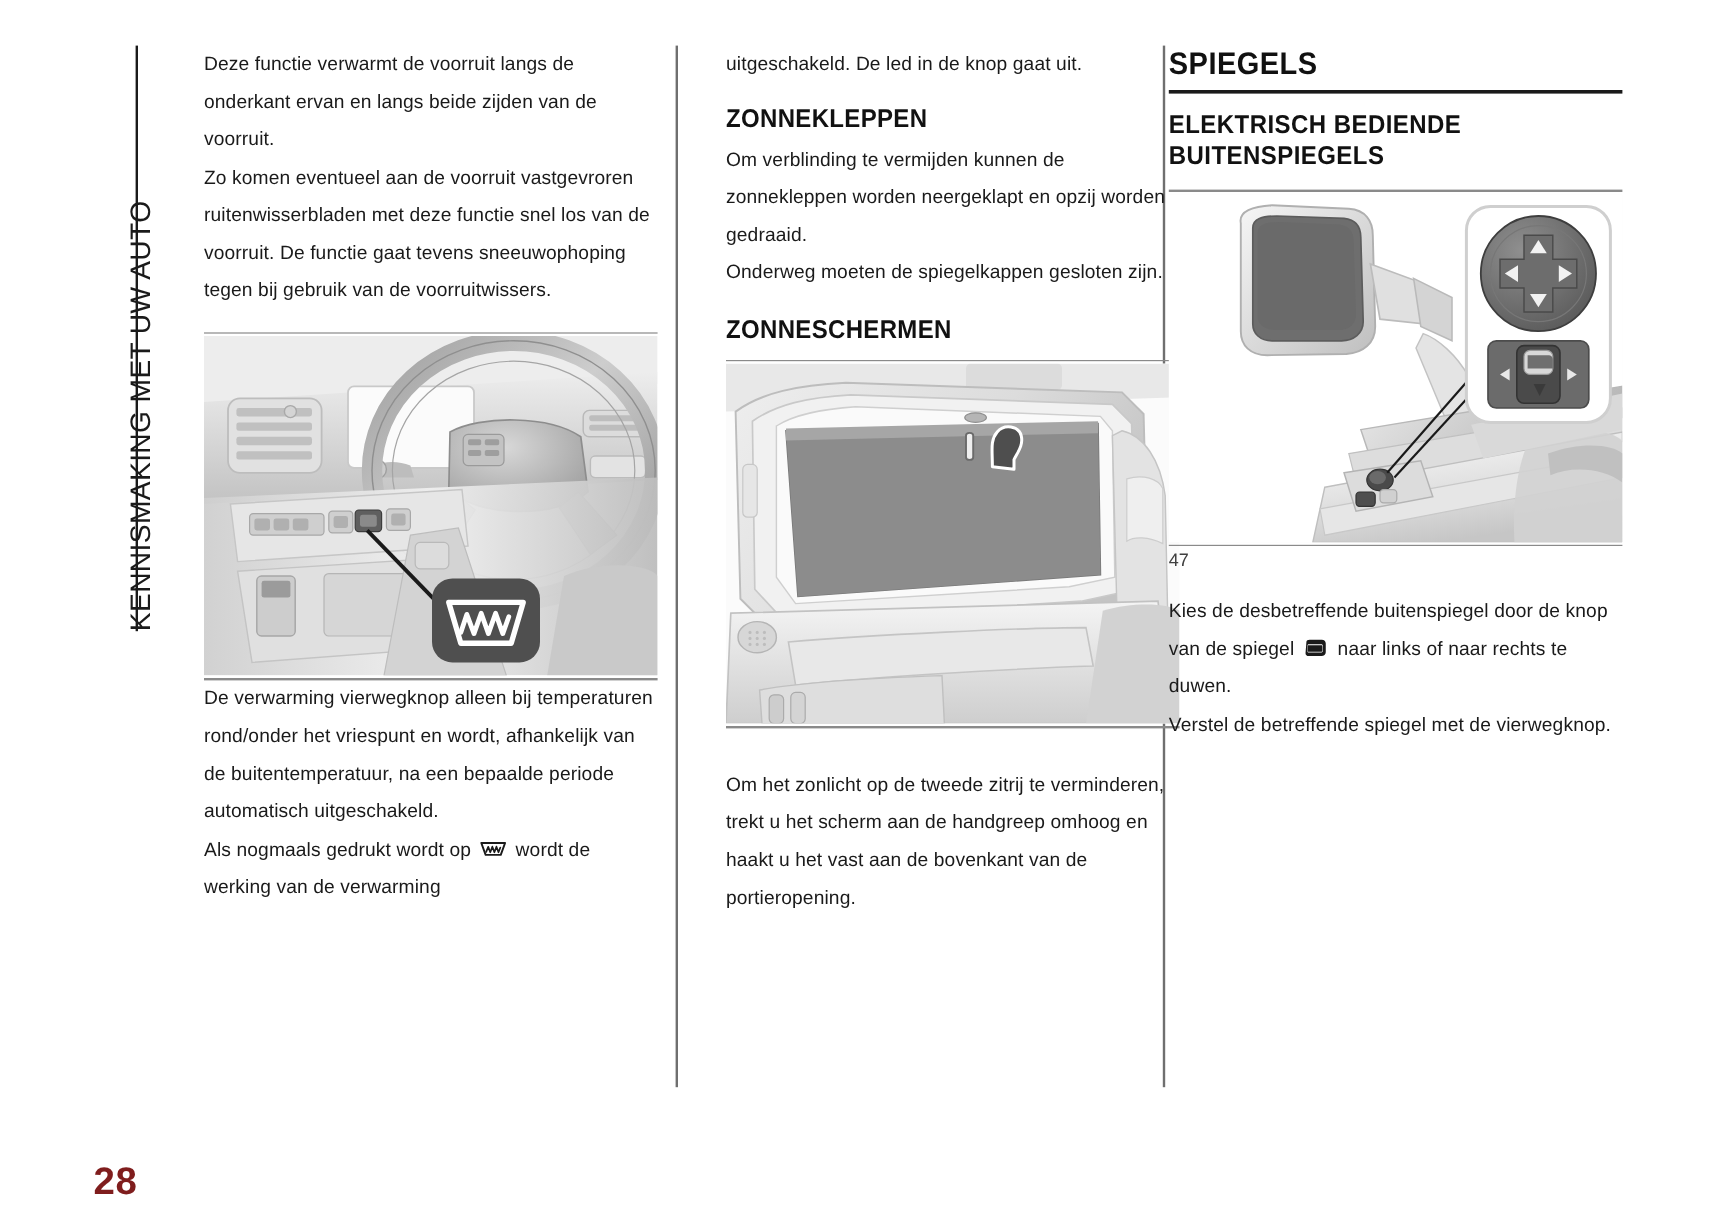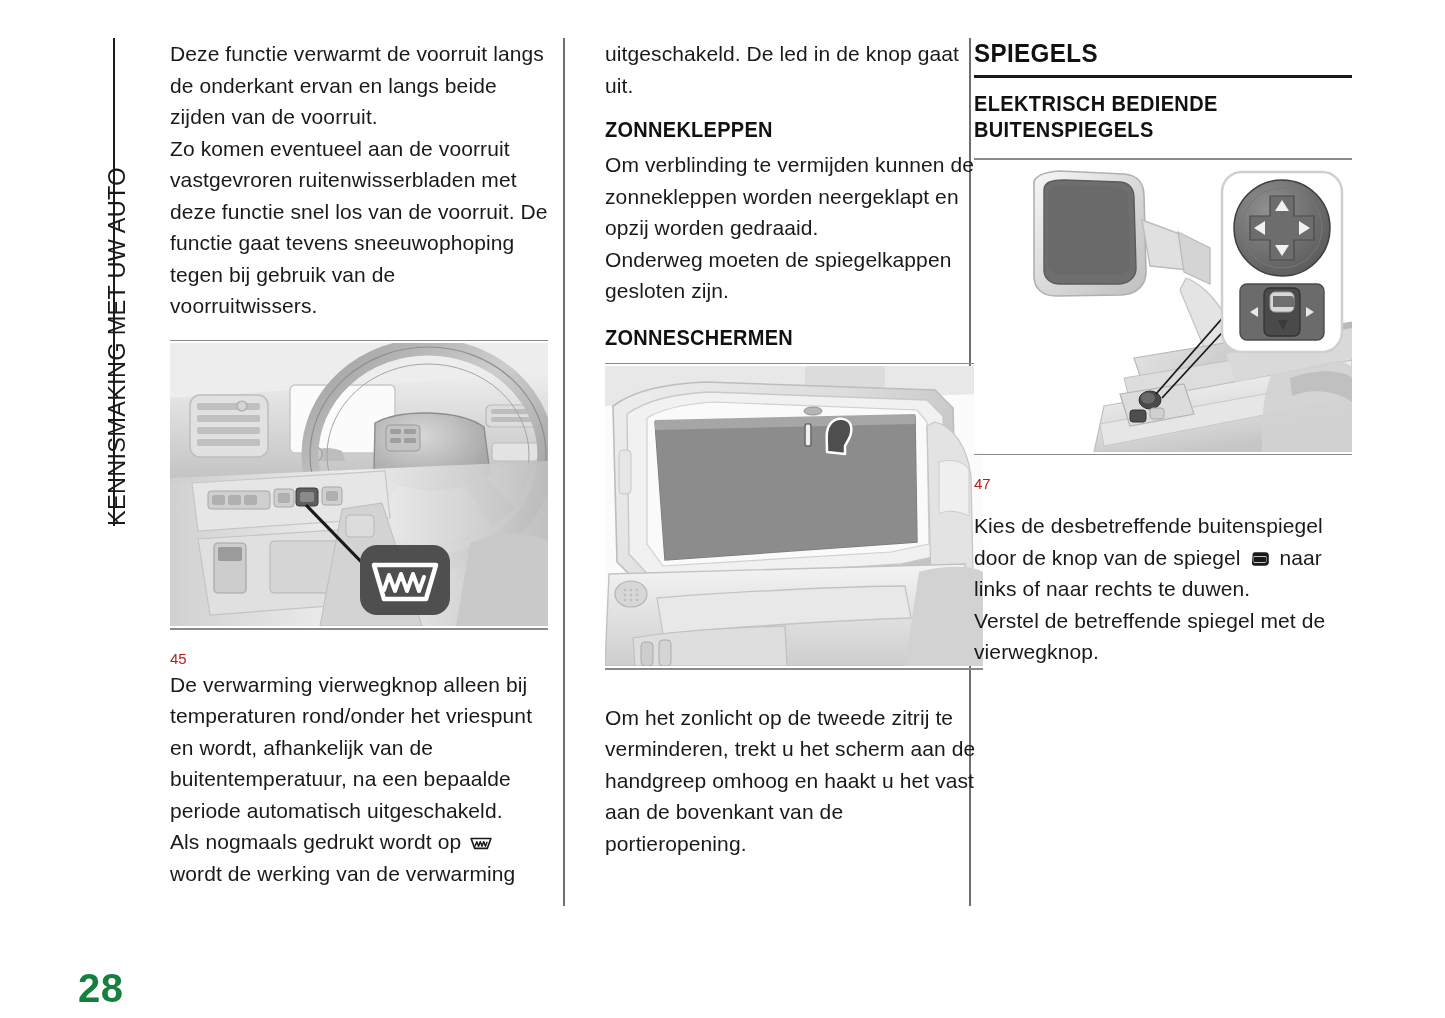--- a/index.html
+++ b/index.html
@@ -68,21 +68,21 @@
     position: absolute;
     top: 38px;
     width: 378px;
   }
   .col-1 { left: 170px; }
   .col-2 { left: 605px; }
   .col-3 { left: 974px; }
 
   p.body {
     margin: 0;
-    font-size: 21px;
+    font-size: 16px;
     line-height: 31.5px;
     color: #1a1a1a;
     letter-spacing: 0.1px;
   }
   p.body + p.body { margin-top: 0; }
 
   h2.sec-title {
     margin: 0;
     font-size: 26px;
     font-weight: bold;
@@ -128,39 +128,39 @@
     margin-bottom: 2px;
   }
   .fig-rule-bottom {
     height: 1.5px;
     background: #8a8a8a;
     margin-top: 2px;
   }
   .fig-caption {
     font-size: 15px;
     line-height: 20px;
-    color: #b91c1c;
-    margin-top: 19px;
+    color: #404040;
+    margin-top: 3px;
   }
   .fig-box {
     width: 100%;
     position: relative;
     overflow: hidden;
     background: #fdfdfd;
   }
   .fig-box svg { display: block; width: 100%; height: 100%; }
 
   
   .page-num {
     position: absolute;
     left: 78px;
     top: 966px;
-    font-size: 40px;
+    font-size: 32px;
     font-weight: bold;
-    color: #15803d;
+    color: #7f1d1d;
     letter-spacing: 0.5px;
   }
 
   
   .ico-inline {
     display: inline-block;
     vertical-align: -3px;
     width: 26px;
     height: 18px;
     margin: 0 1px;
@@ -302,21 +302,20 @@
           <line x1="136" y1="162" x2="204" y2="232" stroke="#1a1a1a" stroke-width="3.2"></line>
 
           <g>
             <rect x="190" y="202" width="90" height="70" rx="17" fill="#4f4f4f"></rect>
             <path d="M204,222 L266,222 L256,256 L214,256 Z" fill="none" stroke="#ffffff" stroke-width="4.5" stroke-linejoin="round"></path>
             <path d="M214,247 L219,232 L225,248 L231,231 L237,248 L243,231 L249,248 L254,234" fill="none" stroke="#ffffff" stroke-width="4" stroke-linecap="round" stroke-linejoin="round"></path>
           </g>
         </svg>
       </div>
       <div class="fig-rule-bottom"></div>
-      <figcaption class="fig-caption">45</figcaption>
     </figure>
 
     <p class="body">De verwarming vierwegknop alleen bij temperaturen rond/onder het vriespunt en wordt, afhankelijk van de buitentemperatuur, na een bepaalde periode automatisch uitgeschakeld.</p>
     <p class="body">
       <span>Als nogmaals gedrukt wordt op </span><span class="ico-inline"><svg viewBox="0 0 28 20" aria-hidden="true">
             <path d="M3 5 L25 5 L21 16 L7 16 Z" fill="none" stroke="#1a1a1a" stroke-width="1.8" stroke-linejoin="round"></path>
             <path d="M7.5 13.2 L9.4 8.6 L11.3 13.6 L13.2 8.4 L15.1 13.6 L17 8.4 L18.9 13.6 L20.6 9.2" fill="none" stroke="#1a1a1a" stroke-width="1.6" stroke-linecap="round" stroke-linejoin="round"></path>
           </svg></span><span> wordt de werking van de verwarming</span>
     </p>
   </div>

